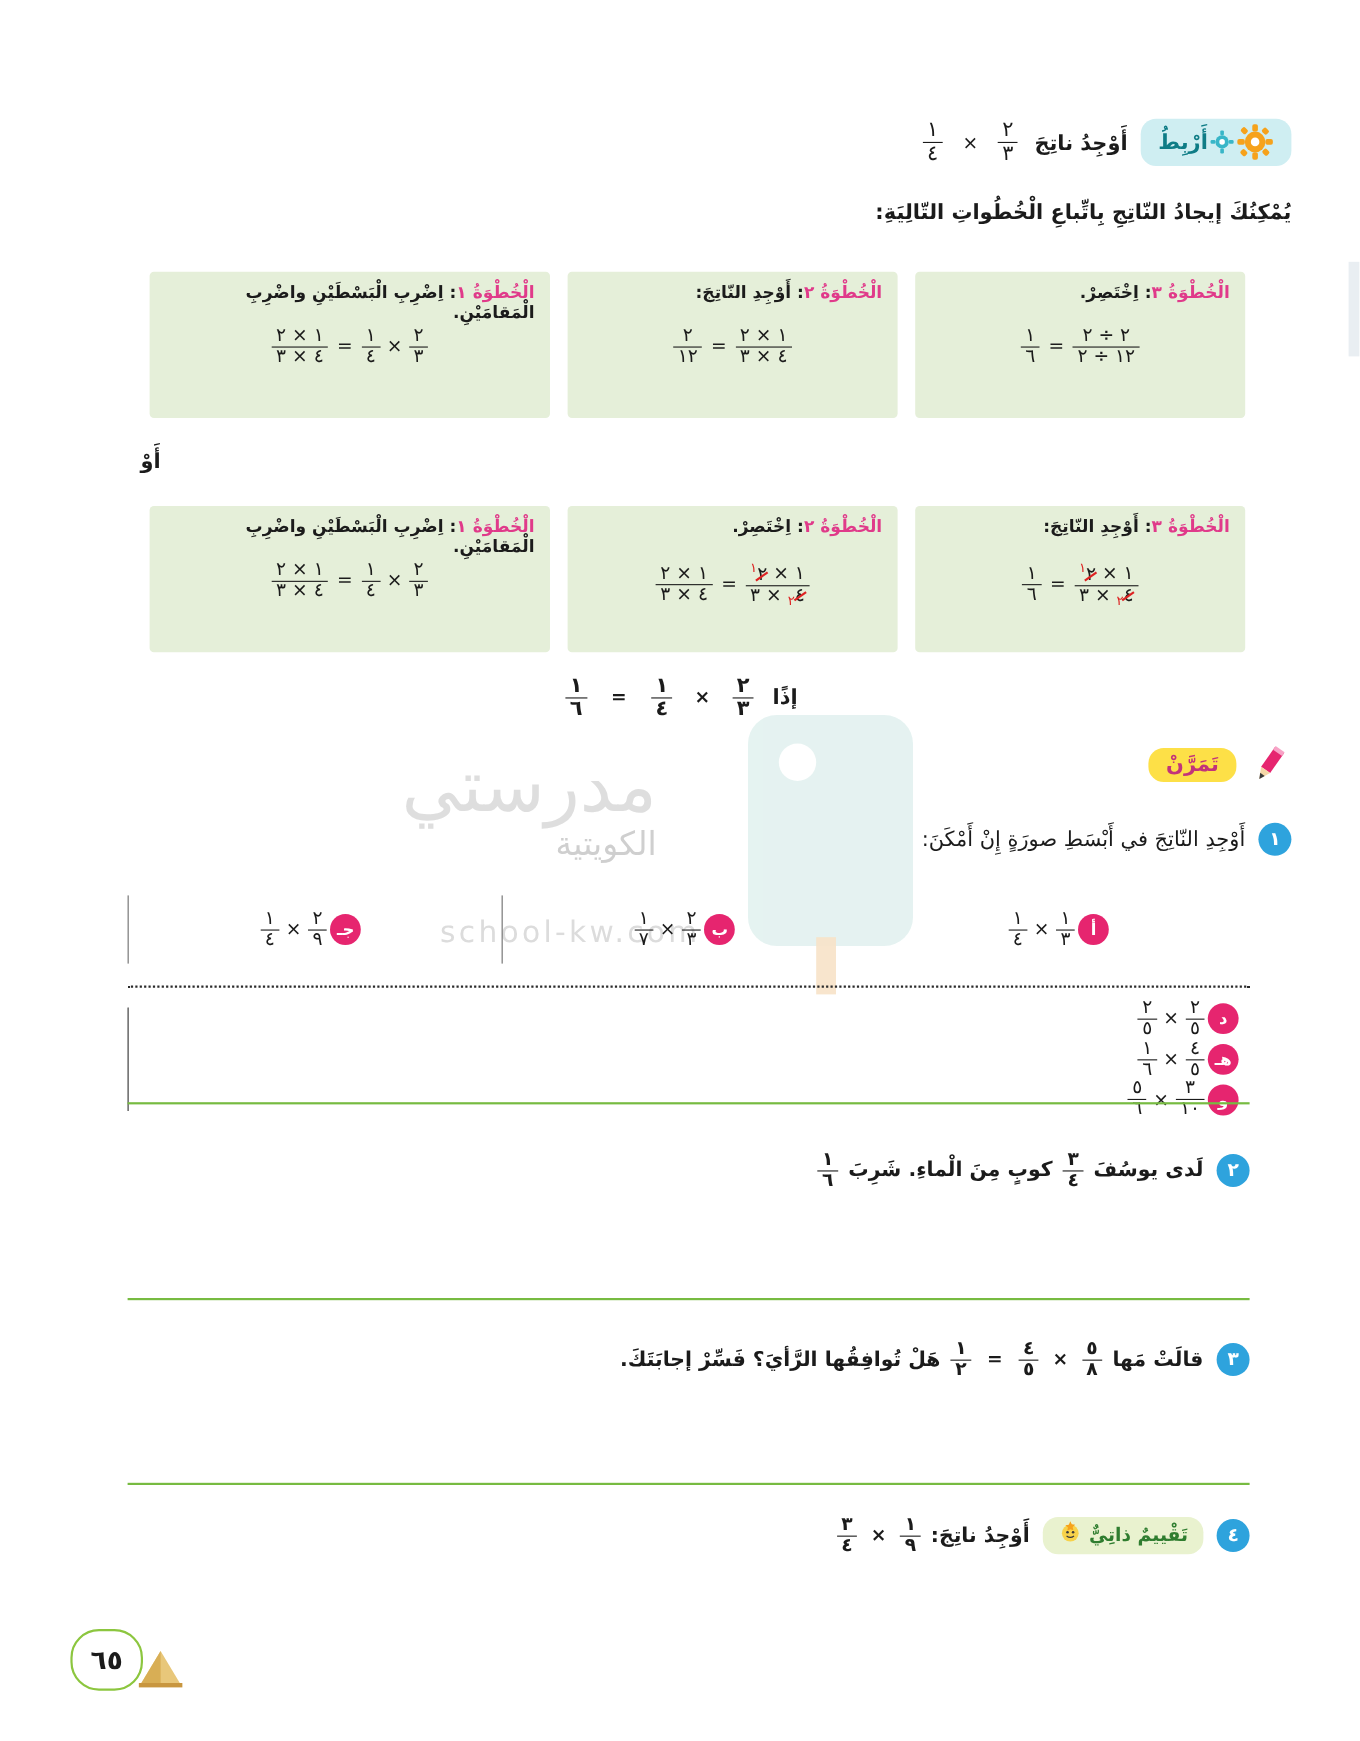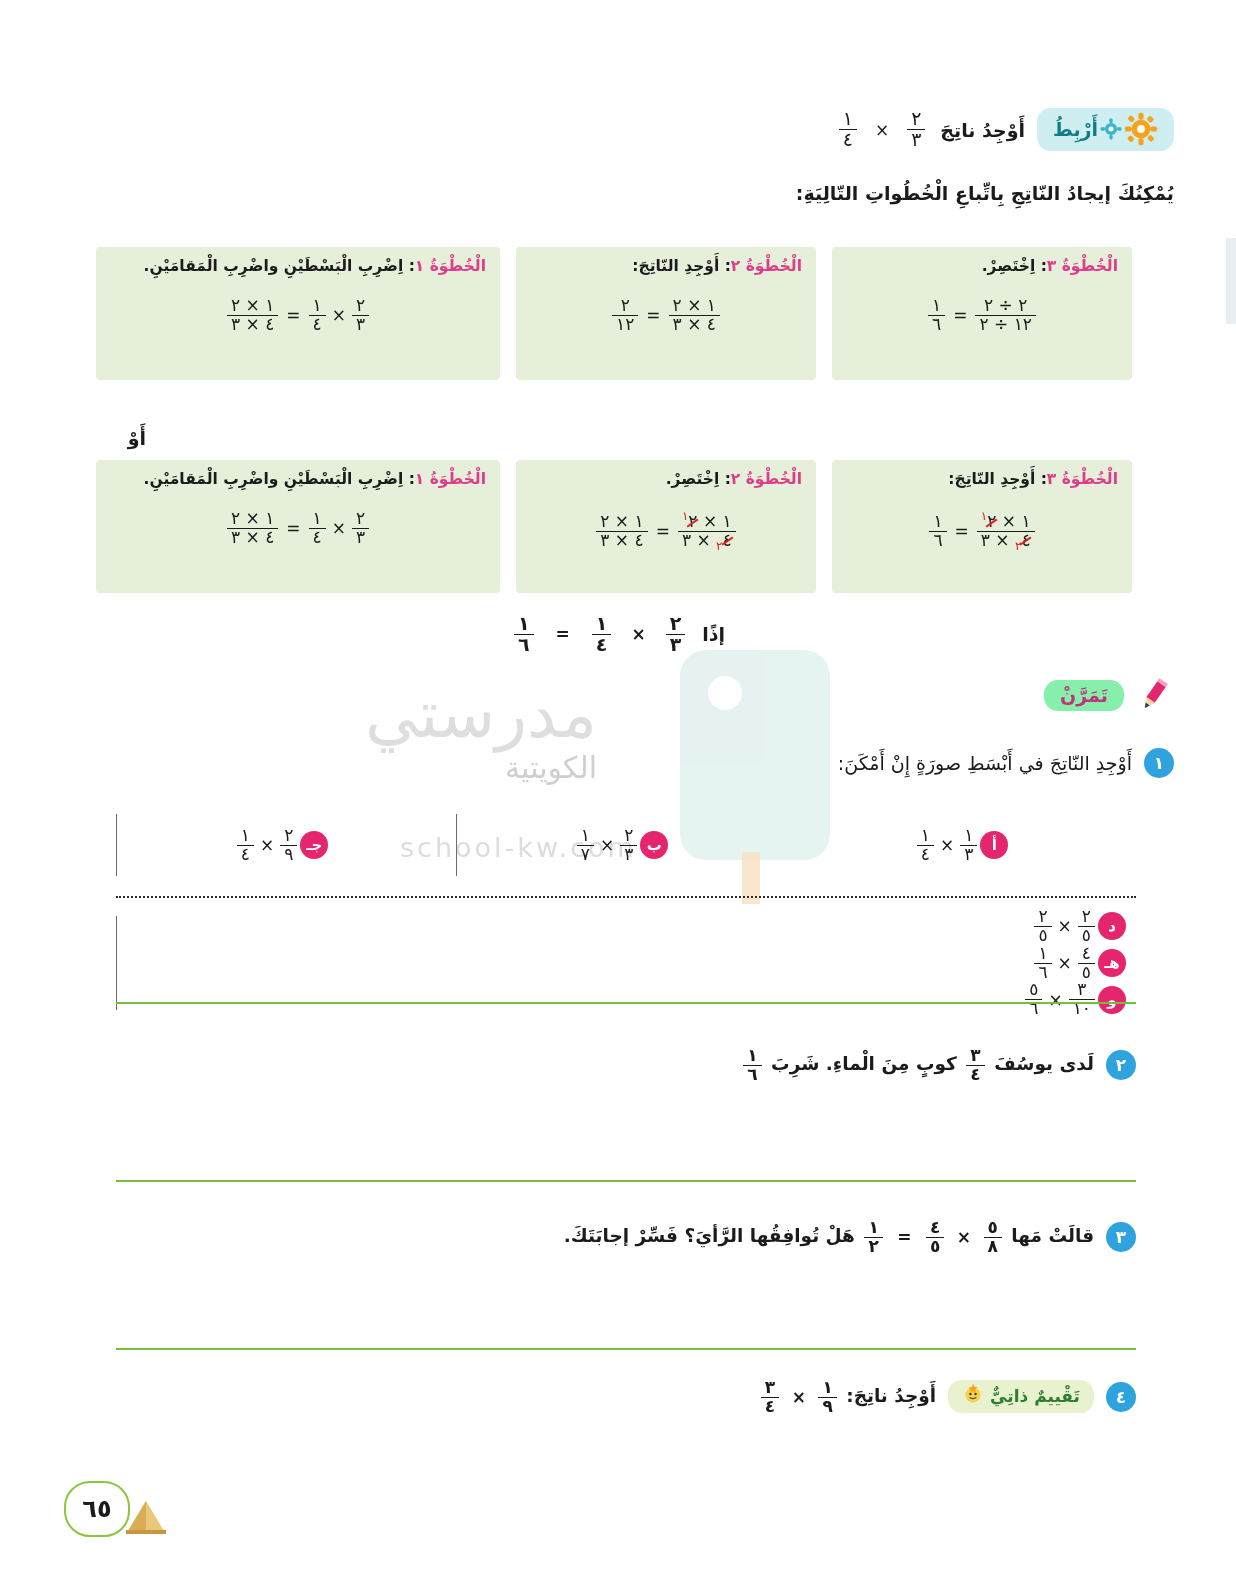--- a/index.html
+++ b/index.html
@@ -33,46 +33,46 @@
   .rbt-text{font-size:19px;font-weight:bold;}
 
   .intro-line{position:absolute;top:182px;right:62px;font-size:19px;font-weight:bold;margin-left:48px;}
 
   
   .steps{position:absolute;display:flex;flex-direction:row;gap:16px;}
   .steps.row1{top:247px;right:104px;}
   .steps.row2{top:460px;right:104px;}
   .stepbox{
     background:#e5efd9;border-radius:4px;
-    width:404px;height:133px;
+    width:364px;height:133px;
     padding:10px 14px;box-sizing:border-box;
     position:relative;
   }
   .stepbox.small{width:300px;}
   .stepbox .title{font-size:15.5px;font-weight:bold;color:#1b1b1b;text-align:right;}
   .stepbox .title .lbl{color:#e03a8a;}
   .stepbox .body{position:absolute;left:0;right:0;top:50px;display:flex;justify-content:center;align-items:center;}
 
-  .or-word{position:absolute;top:408px;right:1090px;font-size:19px;font-weight:bold;margin-top:19px;}
+  .or-word{position:absolute;top:408px;right:1090px;font-size:19px;font-weight:bold;}
 
   .then-line{position:absolute;top:614px;right:0;left:0;display:flex;justify-content:center;align-items:center;gap:14px;font-size:19px;font-weight:bold;}
 
   
   .cancel{position:relative;display:inline-block;}
   .cancel::after{
     content:"";position:absolute;left:-2px;right:-2px;top:50%;
     border-top:2px solid #d22;transform:rotate(-35deg);
   }
   .sup{color:#d22;font-size:12px;vertical-align:super;}
   .sub{color:#d22;font-size:12px;vertical-align:sub;}
 
   
   .tam-row{position:absolute;top:675px;right:62px;display:flex;align-items:center;gap:10px;}
   .badge-tam{
-    background:#86efac;color:#c2337a;border-radius:14px;
+    background:#fde047;color:#c2337a;border-radius:14px;
     padding:4px 16px 5px 16px;font-size:19px;font-weight:bold;
   }
   .pencil{width:40px;height:40px;}
 
   
   .q-num{
     width:30px;height:30px;border-radius:50%;
     background:#2ea3dd;color:#fff;font-size:17px;font-weight:bold;
     display:inline-flex;align-items:center;justify-content:center;
     flex:0 0 auto;

